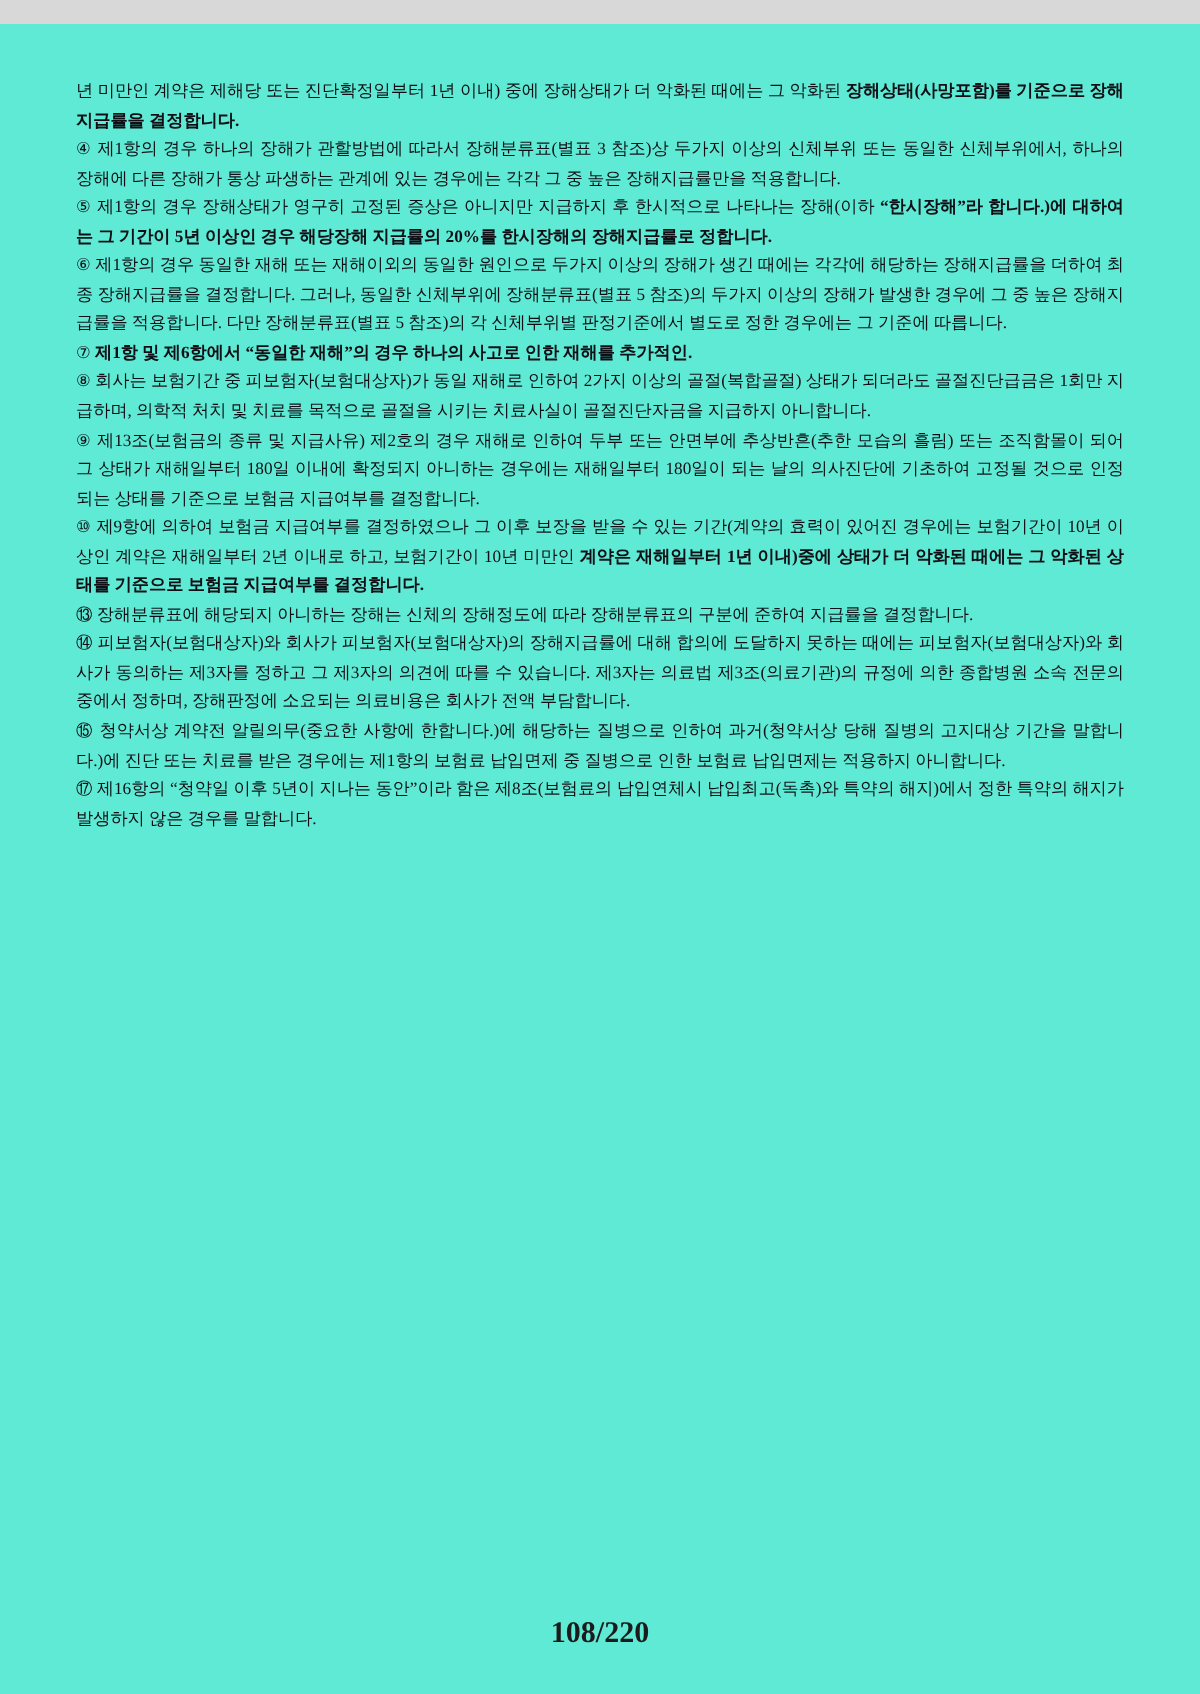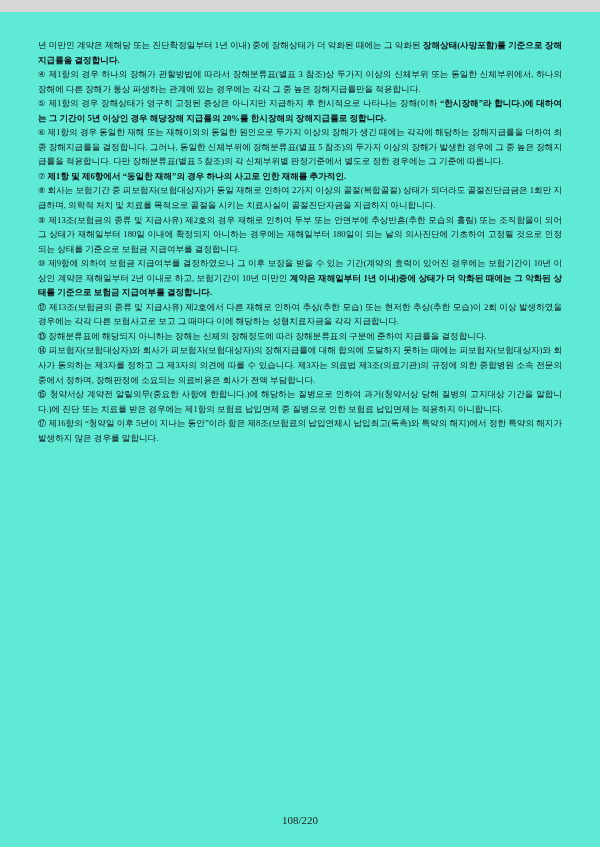--- a/index.html
+++ b/index.html
@@ -44,38 +44,38 @@
   }
   .bold {
     font-weight: bold;
   }
   .footer {
     position: absolute;
     left: 0;
     right: 0;
     bottom: 33px;
     text-align: center;
-    font-size: 11px;
+    font-size: 15px;
     color: #1b1b1b;
     font-family: "Liberation Serif", serif;
+    font-weight: bold;
   }
 </style>
 </head>
 <body>
 
 <div class="page">
   <div class="content" id="body-text">
       <div class="para"><span class="">년 미만인 계약은 제해당 또는 진단확정일부터 1년 이내) 중에 장해상태가 더 악화된 때에는 그 악화된 </span><span class="bold">장해상태(사망포함)를 기준으로 장해지급률을 결정합니다.</span></div>
       <div class="para"><span class="marker">④</span><span class=""> 제1항의 경우 하나의 장해가 관할방법에 따라서 장해분류표(별표 3 참조)상 두가지 이상의 신체부위 또는 동일한 신체부위에서, 하나의 장해에 다른 장해가 통상 파생하는 관계에 있는 경우에는 각각 그 중 높은 장해지급률만을 적용합니다.</span></div>
       <div class="para"><span class="marker">⑤</span><span class=""> 제1항의 경우 장해상태가 영구히 고정된 증상은 아니지만 지급하지 후 한시적으로 나타나는 장해(이하 </span><span class="bold">“한시장해”라 합니다.)에 대하여는 그 기간이 5년 이상인 경우 해당장해 지급률의 20%를 한시장해의 장해지급률로 정합니다.</span></div>
       <div class="para"><span class="marker">⑥</span><span class=""> 제1항의 경우 동일한 재해 또는 재해이외의 동일한 원인으로 두가지 이상의 장해가 생긴 때에는 각각에 해당하는 장해지급률을 더하여 최종 장해지급률을 결정합니다. 그러나, 동일한 신체부위에 장해분류표(별표 5 참조)의 두가지 이상의 장해가 발생한 경우에 그 중 높은 장해지급률을 적용합니다. 다만 장해분류표(별표 5 참조)의 각 신체부위별 판정기준에서 별도로 정한 경우에는 그 기준에 따릅니다.</span></div>
       <div class="para"><span class="marker">⑦</span><span class=""> </span><span class="bold">제1항 및 제6항에서 “동일한 재해”의 경우 하나의 사고로 인한 재해를 추가적인.</span></div>
       <div class="para"><span class="marker">⑧</span><span class=""> 회사는 보험기간 중 피보험자(보험대상자)가 동일 재해로 인하여 2가지 이상의 골절(복합골절) 상태가 되더라도 골절진단급금은 1회만 지급하며, 의학적 처치 및 치료를 목적으로 골절을 시키는 치료사실이 골절진단자금을 지급하지 아니합니다.</span></div>
       <div class="para"><span class="marker">⑨</span><span class=""> 제13조(보험금의 종류 및 지급사유) 제2호의 경우 재해로 인하여 두부 또는 안면부에 추상반흔(추한 모습의 흘림) 또는 조직함몰이 되어 그 상태가 재해일부터 180일 이내에 확정되지 아니하는 경우에는 재해일부터 180일이 되는 날의 의사진단에 기초하여 고정될 것으로 인정되는 상태를 기준으로 보험금 지급여부를 결정합니다.</span></div>
       <div class="para"><span class="marker">⑩</span><span class=""> 제9항에 의하여 보험금 지급여부를 결정하였으나 그 이후 보장을 받을 수 있는 기간(계약의 효력이 있어진 경우에는 보험기간이 10년 이상인 계약은 재해일부터 2년 이내로 하고, 보험기간이 10년 미만인 </span><span class="bold">계약은 재해일부터 1년 이내)중에 상태가 더 악화된 때에는 그 악화된 상태를 기준으로 보험금 지급여부를 결정합니다.</span></div>
-      <div class="para"><span class="marker">⑫</span><span class=""> 제13조(보험금의 종류 및 지급사유) 제2호에서 다른 재해로 인하여 추상(추한 모습) 또는 현저한 추상(추한 모습)이 2회 이상 발생하였을 경우에는 각각 다른 보험사고로 보고 그 때마다 이에 해당하는 성형치료자금을 각각 지급합니다.</span></div>
       <div class="para"><span class="marker">⑬</span><span class=""> 장해분류표에 해당되지 아니하는 장해는 신체의 장해정도에 따라 장해분류표의 구분에 준하여 지급률을 결정합니다.</span></div>
       <div class="para"><span class="marker">⑭</span><span class=""> 피보험자(보험대상자)와 회사가 피보험자(보험대상자)의 장해지급률에 대해 합의에 도달하지 못하는 때에는 피보험자(보험대상자)와 회사가 동의하는 제3자를 정하고 그 제3자의 의견에 따를 수 있습니다. 제3자는 의료법 제3조(의료기관)의 규정에 의한 종합병원 소속 전문의 중에서 정하며, 장해판정에 소요되는 의료비용은 회사가 전액 부담합니다.</span></div>
       <div class="para"><span class="marker">⑮</span><span class=""> 청약서상 계약전 알릴의무(중요한 사항에 한합니다.)에 해당하는 질병으로 인하여 과거(청약서상 당해 질병의 고지대상 기간을 말합니다.)에 진단 또는 치료를 받은 경우에는 제1항의 보험료 납입면제 중 질병으로 인한 보험료 납입면제는 적용하지 아니합니다.</span></div>
       <div class="para"><span class="marker">⑰</span><span class=""> 제16항의 “청약일 이후 5년이 지나는 동안”이라 함은 제8조(보험료의 납입연체시 납입최고(독촉)와 특약의 해지)에서 정한 특약의 해지가 발생하지 않은 경우를 말합니다.</span></div>
     </div>
   <div class="footer">108/220</div>
 </div>
 
 </body></html>

